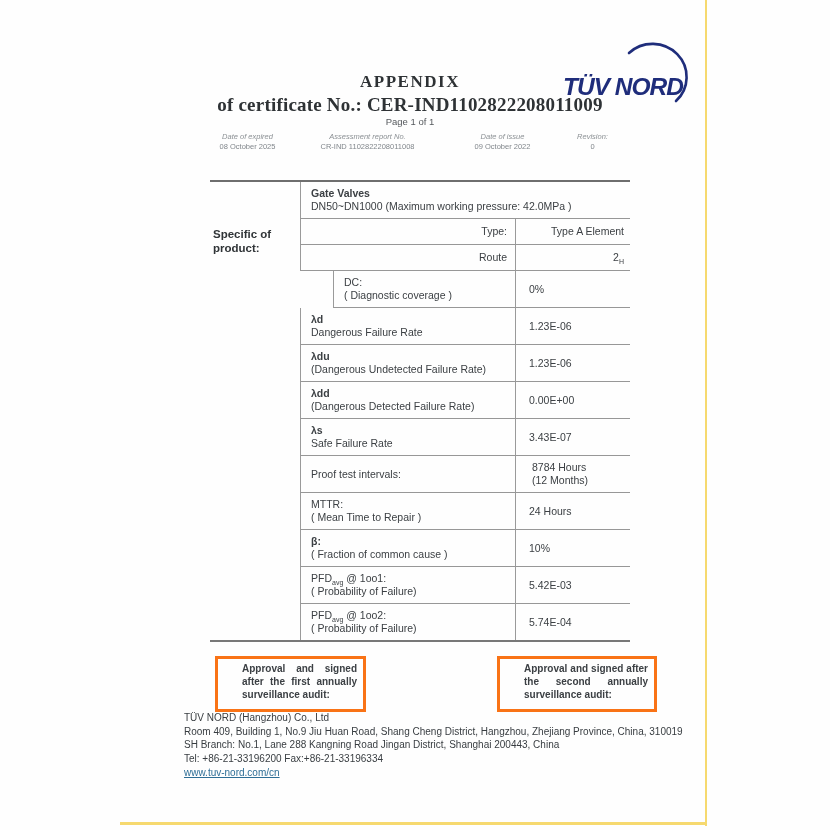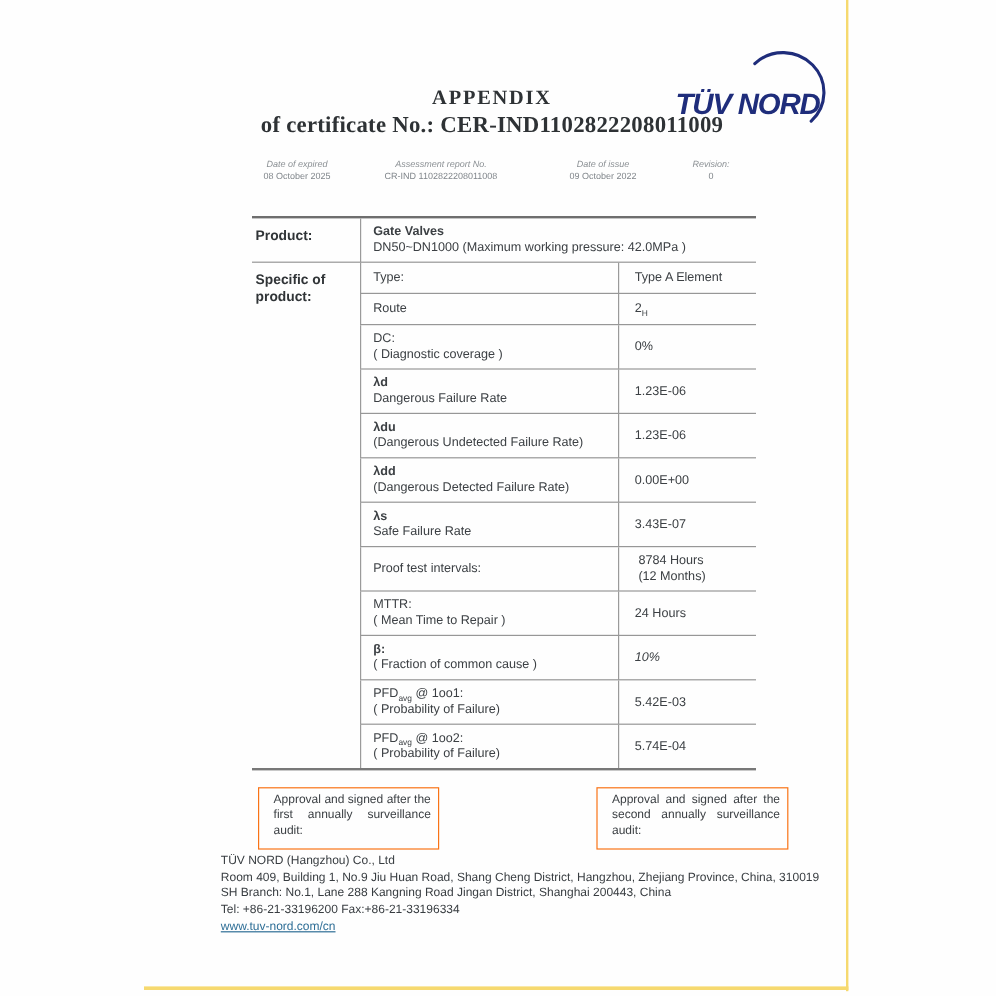--- a/index.html
+++ b/index.html
@@ -39,29 +39,29 @@
     font-size:10.5px;line-height:13px;color:#3c4044;
   }
   .cell{box-sizing:border-box;display:flex;flex-direction:column;justify-content:center;}
   .bL{border-left:1px solid #9a9a9a;}
   .bB{border-bottom:1px solid #979797;}
   .lbl{font-weight:bold;font-size:11.5px;line-height:14px;justify-content:flex-start;padding:8px 6px 0 3px;color:#303437;}
   .product-content{padding:5px 10px;}
   .product-name{font-weight:bold;}
   .param{padding:5px 8px 5px 10px;}
   .value{padding:5px 6px 5px 13px;}
-  .one{min-height:26px;}
+  .one{min-height:26px;align-items:flex-end;}
   .two{min-height:36px;}
   sub{font-size:7px;line-height:0;}
   .bold{font-weight:bold;}
 
   
   .approval-box{
-    position:absolute;top:656px;border:1px solid #f97316;box-sizing:border-box;
-    font-size:10px;line-height:13px;color:#3c4044;padding:3px 6px 8px 12px;text-align:justify;
+    position:absolute;top:656px;border:3px solid #f97316;box-sizing:border-box;
+    font-size:10px;line-height:13px;color:#3c4044;padding:3px 6px 8px 24px;text-align:justify;font-weight:bold;
   }
   .approval-box.first{left:215px;width:151px;}
   .approval-box.second{left:497px;width:160px;}
 
   
   .footer{position:absolute;left:184px;top:711px;font-size:10px;line-height:13.5px;color:#383d41;}
   .footer-link{color:#2e6e96;text-decoration:underline;cursor:pointer;display:inline-block;margin-top:.5px;}
 </style>
 </head>
 <body>
@@ -74,20 +74,21 @@
   <div class="logo">
     <svg width="140" height="76" viewBox="0 0 140 76">
       <path d="M 66,19 A 34,33 0 1 1 113,67" fill="none" stroke="#1f2d7b" stroke-width="2.6" stroke-linecap="round"></path>
       <text x="0" y="61" font-family="Liberation Sans, sans-serif" font-size="24.5" font-weight="bold" font-style="italic" letter-spacing="-1" fill="#1f2d7b">TÜV NORD</text>
     </svg>
   </div>
 
   <div class="title-block">
     <div class="title-main">APPENDIX</div>
     <div class="title-sub">of certificate No.: CER-IND1102822208011009</div>
+    <div class="title-page">Page 1 of 1</div>
   </div>
 
   <div class="meta-row" id="meta-row">
       <div class="meta-item">
         <div class="meta-label">Date of expired</div>
         <div class="meta-value">08 October 2025</div>
       </div>
       <div class="meta-item">
         <div class="meta-label">Assessment report No.</div>
         <div class="meta-value">CR-IND 1102822208011008</div>
@@ -96,40 +97,39 @@
         <div class="meta-label">Date of issue</div>
         <div class="meta-value">09 October 2022</div>
       </div>
       <div class="meta-item">
         <div class="meta-label">Revision:</div>
         <div class="meta-value">0</div>
       </div>
     </div>
 
   <div class="spec-table" id="spec-table">
-    <div class="cell lbl bB" style="grid-row:1;grid-column:1;">Product:</div>
     <div class="cell product-content bL bB" style="grid-row:1;grid-column:2 / span 2;">
       <div class="product-name">Gate Valves</div>
       <div>DN50~DN1000 (Maximum working pressure: 42.0MPa )</div>
     </div>
     <div class="cell lbl" id="specific-label" style="grid-row:2 / span 12;grid-column:1;">Specific of product:</div>
 
   <div class="cell param bL one bB" style="grid-area: 2 / 2;">
         <div>Type:</div>
       </div>
       <div class="cell value bL one bB" style="grid-area: 2 / 3;">
         <div>Type A Element</div>
       </div>
       <div class="cell param bL one bB" style="grid-area: 3 / 2;">
         <div>Route</div>
       </div>
       <div class="cell value bL one bB" style="grid-area: 3 / 3;">
         <div>2<sub>H</sub></div>
       </div>
-      <div class="cell param bL two bB" style="grid-area: 4 / 2;">
+      <div class="cell param bL two bB" style="grid-area: 4 / 2; margin-left: 33px;">
         <div>DC:</div>
         <div>( Diagnostic coverage )</div>
       </div>
       <div class="cell value bL two bB" style="grid-area: 4 / 3;">
         <div>0%</div>
       </div>
       <div class="cell param bL two bB" style="grid-area: 5 / 2;">
         <div class="bold">λd</div>
         <div>Dangerous Failure Rate</div>
       </div>
@@ -168,21 +168,21 @@
         <div>MTTR:</div>
         <div>( Mean Time to Repair )</div>
       </div>
       <div class="cell value bL two bB" style="grid-area: 10 / 3;">
         <div>24 Hours</div>
       </div>
       <div class="cell param bL two bB" style="grid-area: 11 / 2;">
         <div class="bold">β:</div>
         <div>( Fraction of common cause )</div>
       </div>
-      <div class="cell value bL two bB" style="grid-area: 11 / 3; font-style: italic;">
+      <div class="cell value bL two bB" style="grid-area: 11 / 3;">
         <div>10%</div>
       </div>
       <div class="cell param bL two bB" style="grid-area: 12 / 2;">
         <div>PFD<sub>avg</sub> @ 1oo1:</div>
         <div>( Probability of Failure)</div>
       </div>
       <div class="cell value bL two bB" style="grid-area: 12 / 3;">
         <div>5.42E-03</div>
       </div>
       <div class="cell param bL two" style="grid-area: 13 / 2;">

